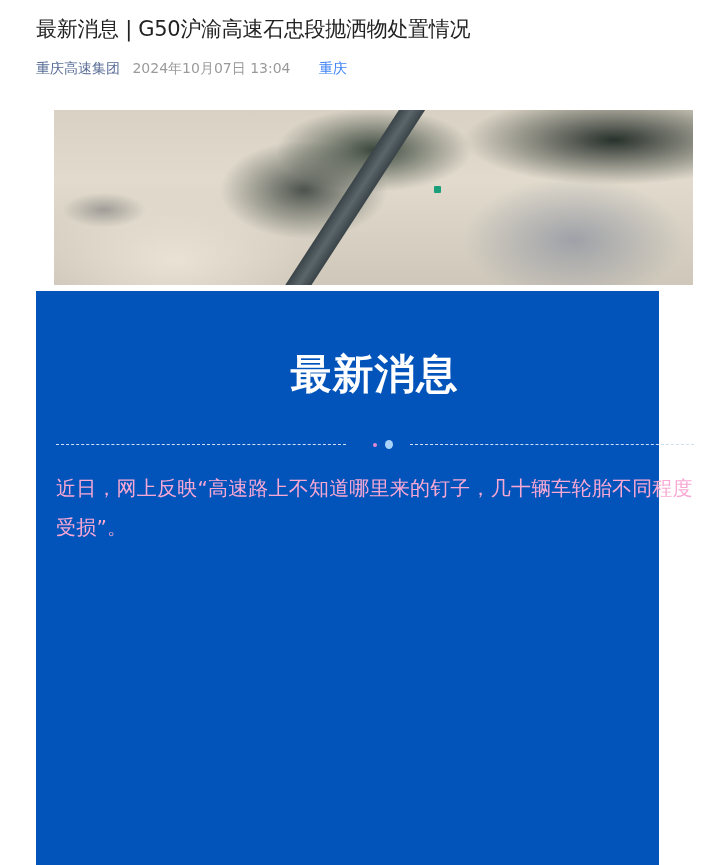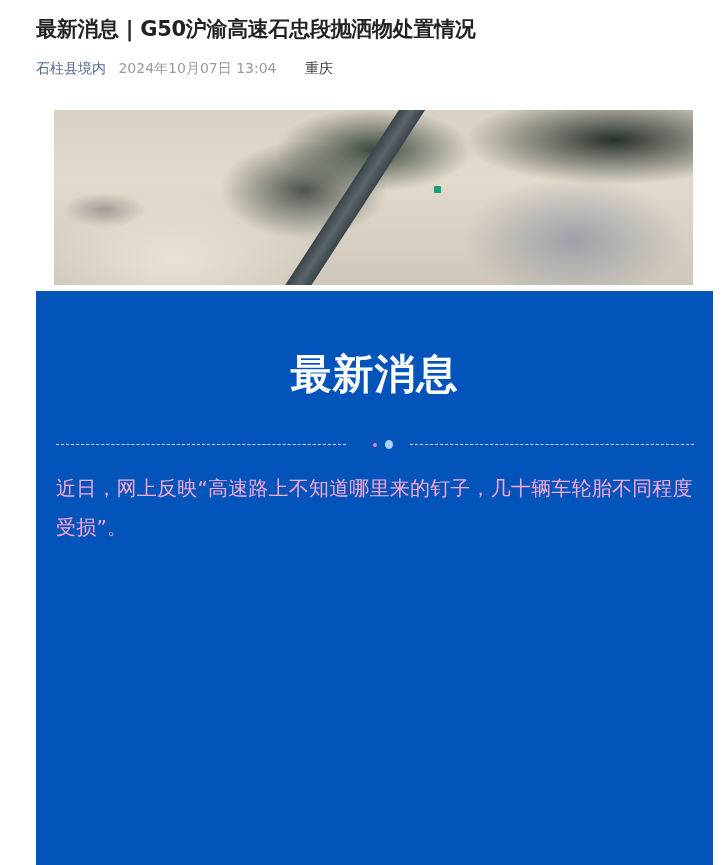--- a/index.html
+++ b/index.html
@@ -1,30 +1,30 @@
 <!DOCTYPE html>
 <html><head>
   <meta charset="utf-8">
   <style>
     * { box-sizing: border-box; margin: 0; padding: 0; }
     html, body { width: 724px; height: 865px; background: #ffffff; overflow: hidden; }
     body { position: relative; font-family: "DejaVu Sans", "Liberation Sans", sans-serif; }
 
     .title {
       position: absolute; left: 36px; top: 14px;
-      font-size: 21px; line-height: 30px; color: #222222; font-weight: bold;
+      font-size: 21px; line-height: 30px; color: #222222; font-weight: normal;
       white-space: nowrap; letter-spacing: -0.3px;
     }
     .meta {
       position: absolute; left: 36px; top: 58px;
       font-size: 14px; line-height: 20px; white-space: nowrap;
     }
     .meta .author { color: #576b95; margin-right: 8px; }
     .meta .date { color: #9a9a9a; margin-right: 24px; }
-    .meta .loc { color: #404040; }
+    .meta .loc { color: #3b82f6; }
 
     .banner {
       position: absolute; left: 54px; top: 110px; width: 639px; height: 175px;
       overflow: hidden;
       background:
         radial-gradient(ellipse 60px 25px at 50px 100px, rgba(110,110,110,0.55), rgba(0,0,0,0) 70%),
         radial-gradient(ellipse 140px 60px at 320px 40px, rgba(40,55,45,0.9), rgba(0,0,0,0) 70%),
         radial-gradient(ellipse 120px 70px at 250px 80px, rgba(50,60,55,0.85), rgba(0,0,0,0) 70%),
         radial-gradient(ellipse 200px 60px at 560px 30px, rgba(30,40,35,0.95), rgba(0,0,0,0) 75%),
         radial-gradient(ellipse 160px 90px at 520px 130px, rgba(120,130,150,0.6), rgba(0,0,0,0) 70%),
@@ -35,21 +35,21 @@
       position: absolute; left: 360px; top: -20px; width: 22px; height: 240px;
       background: linear-gradient(90deg, #3a4448, #5b666a 50%, #3a4448);
       transform: rotate(33deg); transform-origin: top center;
     }
     .banner .sign {
       position: absolute; left: 380px; top: 76px; width: 7px; height: 7px;
       background: #1a9f7a; border-radius: 1px;
     }
 
     .panel {
-      position: absolute; left: 36px; top: 291px; width: 677px; height: 574px;
+      position: absolute; left: 36px; top: 291px; width: 623px; height: 574px;
       background: #0254bb;
     }
     .panel-title {
       position: absolute; left: 0; top: 55px; width: 677px; text-align: center;
       font-size: 41px; line-height: 56px; color: #ffffff; font-weight: bold;
       letter-spacing: 1px;
     }
     .divider {
       position: absolute; top: 153px; height: 2px;
     }
@@ -72,21 +72,21 @@
     .p1 { top: 178px; }
     .p2 { top: 250px; }
     .p3 { top: 414px; }
   </style>
 </head>
 <body>
 
 <h1 class="title">最新消息 | G50沪渝高速石忠段抛洒物处置情况</h1>
 
 <div class="meta">
-  <span class="author">石柱县境内</span>
+  <span class="author">重庆高速集团</span>
   <span class="date">2024年10月07日 13:04</span>
   <span class="loc">重庆</span>
 </div>
 
 <div class="banner">
   <div class="road"></div>
   <div class="sign"></div>
 </div>
 
 <div class="panel">

